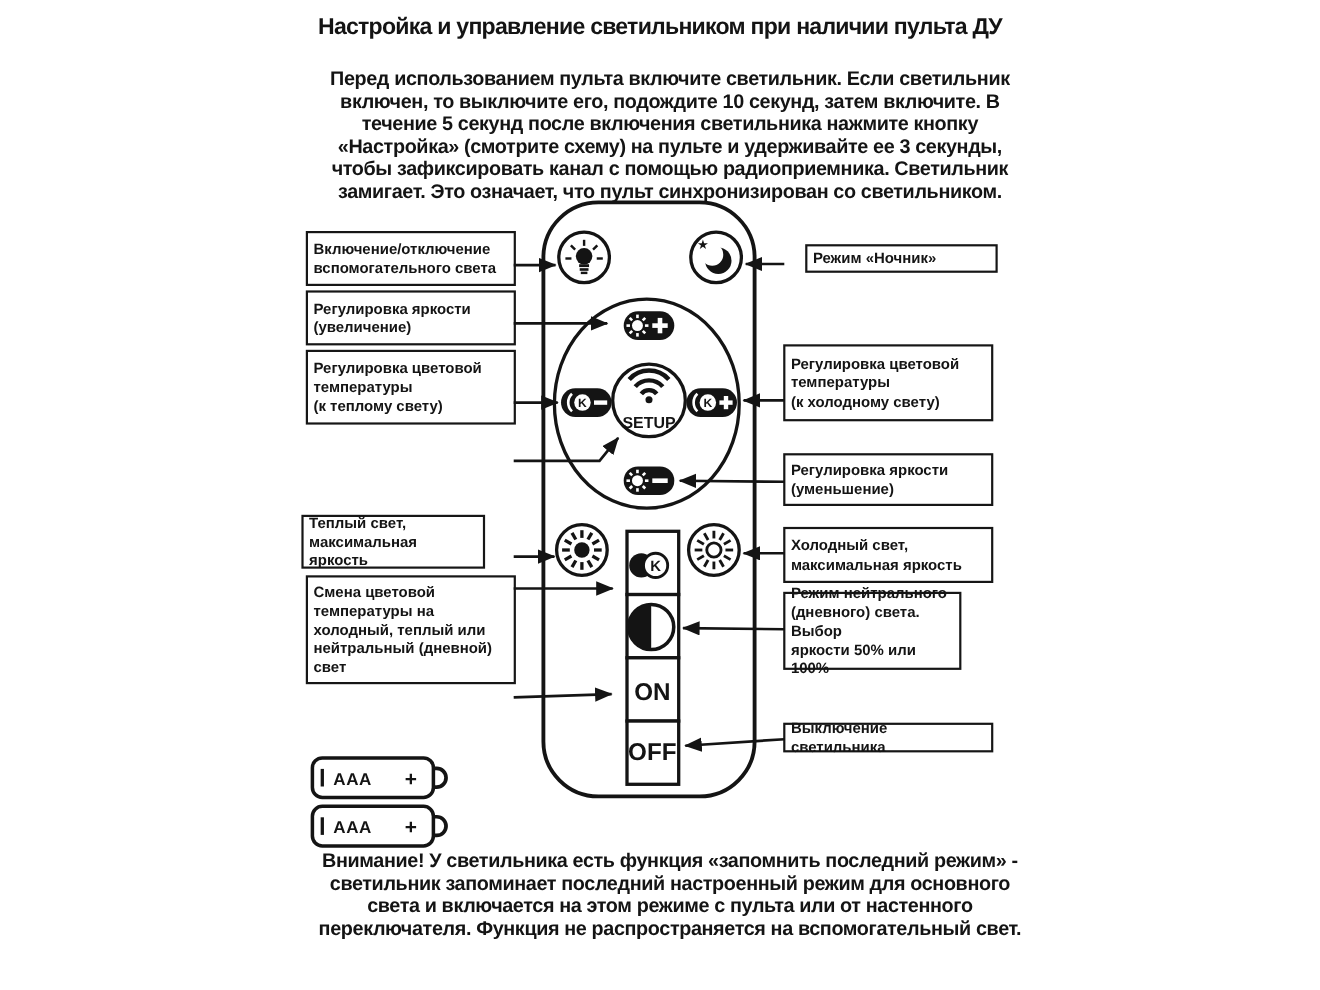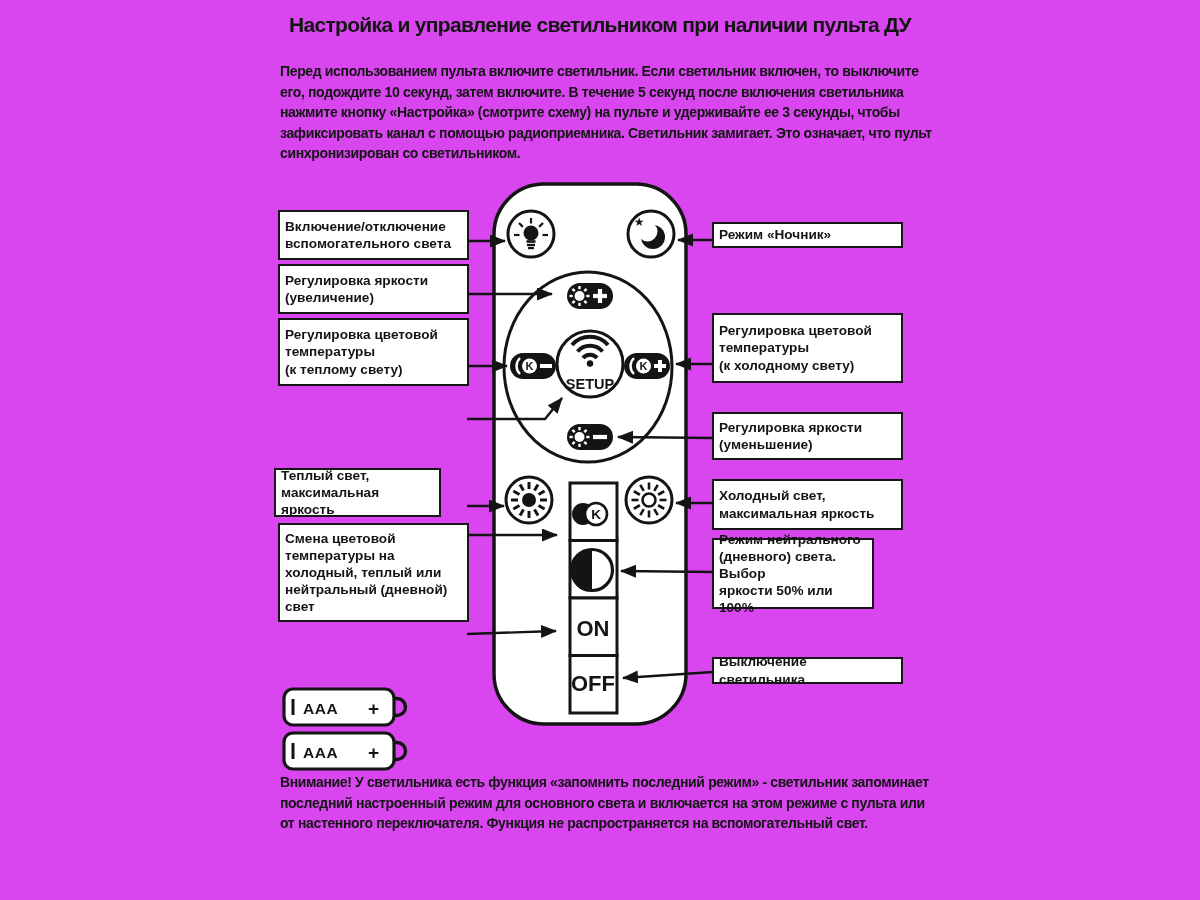--- a/index.html
+++ b/index.html
@@ -1,29 +1,29 @@
 <!DOCTYPE html>
 <html><head>
 <meta charset="utf-8">
 <style>
   html,body{margin:0;padding:0;background:#e9e9e9;}
   .page{
     position:relative; width:1200px; height:900px; margin:0 auto;
-    background:#d946ef; overflow:hidden;
+    background:#ffffff; overflow:hidden;
     font-family:"Liberation Sans","DejaVu Sans",sans-serif;
     font-weight:700; color:#141414;
     -webkit-font-smoothing:antialiased;
   }
   .page-title{
     position:absolute; left:250px; top:13px; width:700px;
     font-size:21px; letter-spacing:-0.7px; text-align:center; white-space:nowrap;
   }
   .para{
     position:absolute; left:280px; width:658px;
-    font-size:14px; line-height:20.5px; letter-spacing:-0.35px; text-align:left;
+    font-size:18px; line-height:20.5px; letter-spacing:-0.35px; text-align:center;
   }
   .para.intro{ top:61px; }
   .para.warning{ top:772px; }
   .note{
     position:absolute; left:280px; top:782px; width:660px;
     font-size:14.5px; letter-spacing:-0.2px;
   }
   .lb{
     position:absolute; box-sizing:border-box;
     border:2px solid #161616; background:#fff;
@@ -49,21 +49,21 @@
 температуры
 (к теплому свету)</div>
   <div class="lb" style="left:274px;top:468px;width:167px;height:49px">Теплый свет,
 максимальная яркость</div>
   <div class="lb" style="left:278px;top:523px;width:191px;height:99px">Смена цветовой
 температуры на
 холодный, теплый или
 нейтральный (дневной)
 свет</div>
 
-  <div class="lb" style="left:712px;top:222px;width:191px;height:26px">Режим «Ночник»</div>
+  <div class="lb" style="left:732px;top:222px;width:175px;height:26px">Режим «Ночник»</div>
   <div class="lb" style="left:712px;top:313px;width:191px;height:70px">Регулировка цветовой
 температуры
 (к холодному свету)</div>
   <div class="lb" style="left:712px;top:412px;width:191px;height:48px">Регулировка яркости
 (уменьшение)</div>
   <div class="lb" style="left:712px;top:479px;width:191px;height:51px">Холодный свет,
 максимальная яркость</div>
   <div class="lb" style="left:712px;top:538px;width:162px;height:71px">Режим нейтрального
 (дневного) света. Выбор
 яркости 50% или 100%</div>

